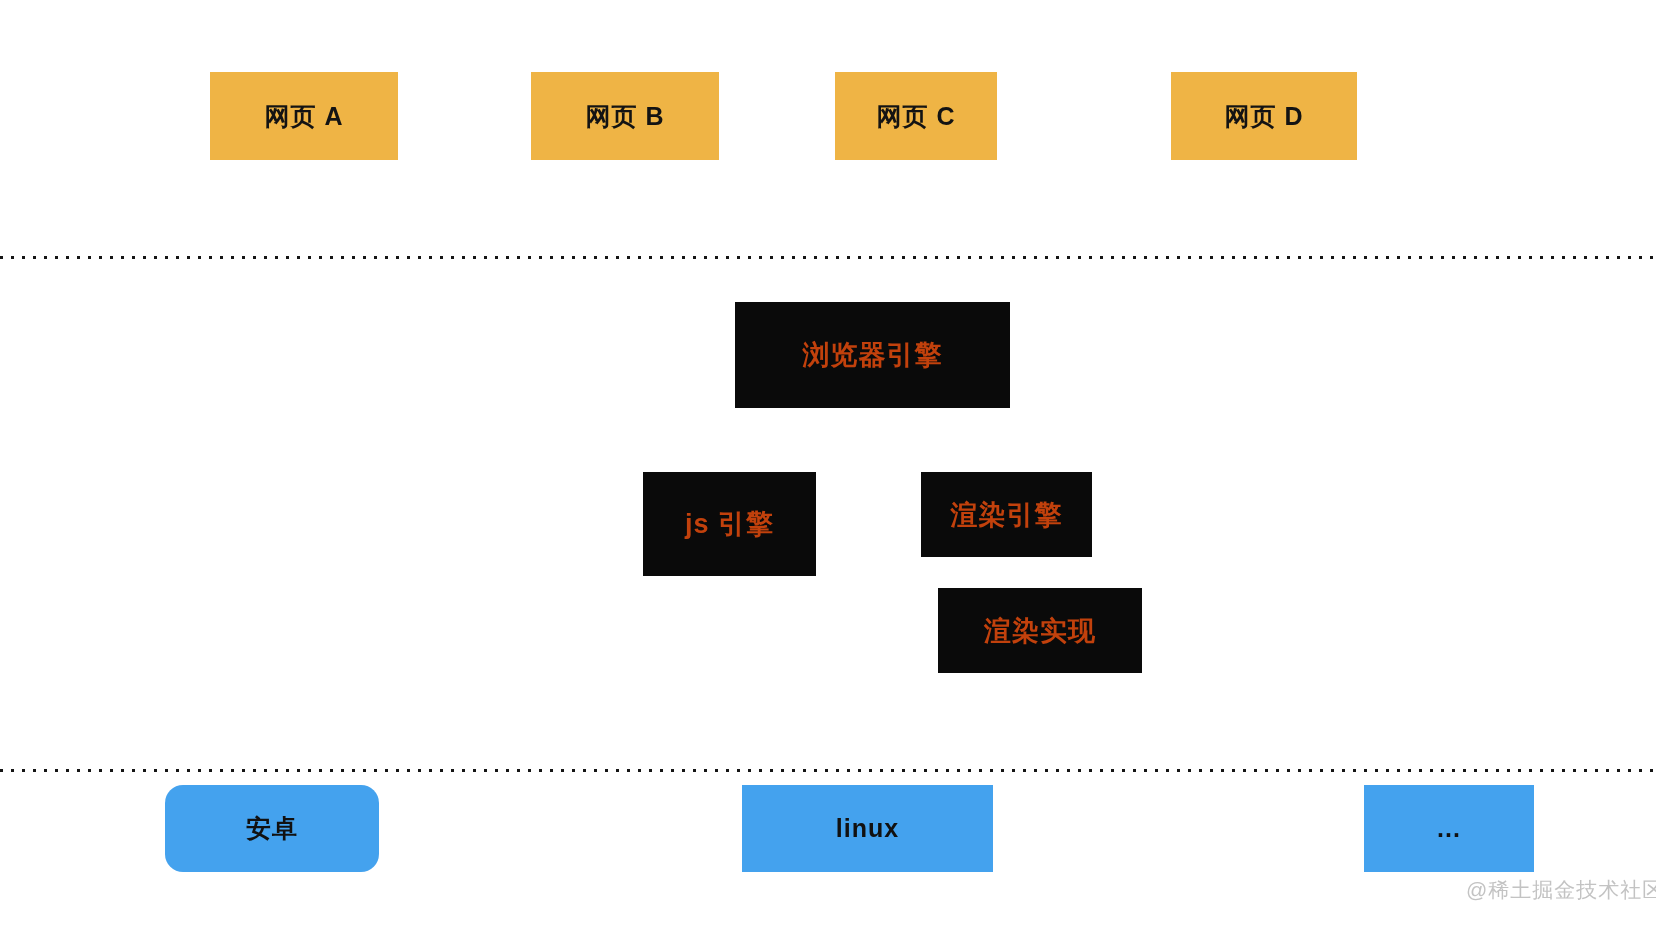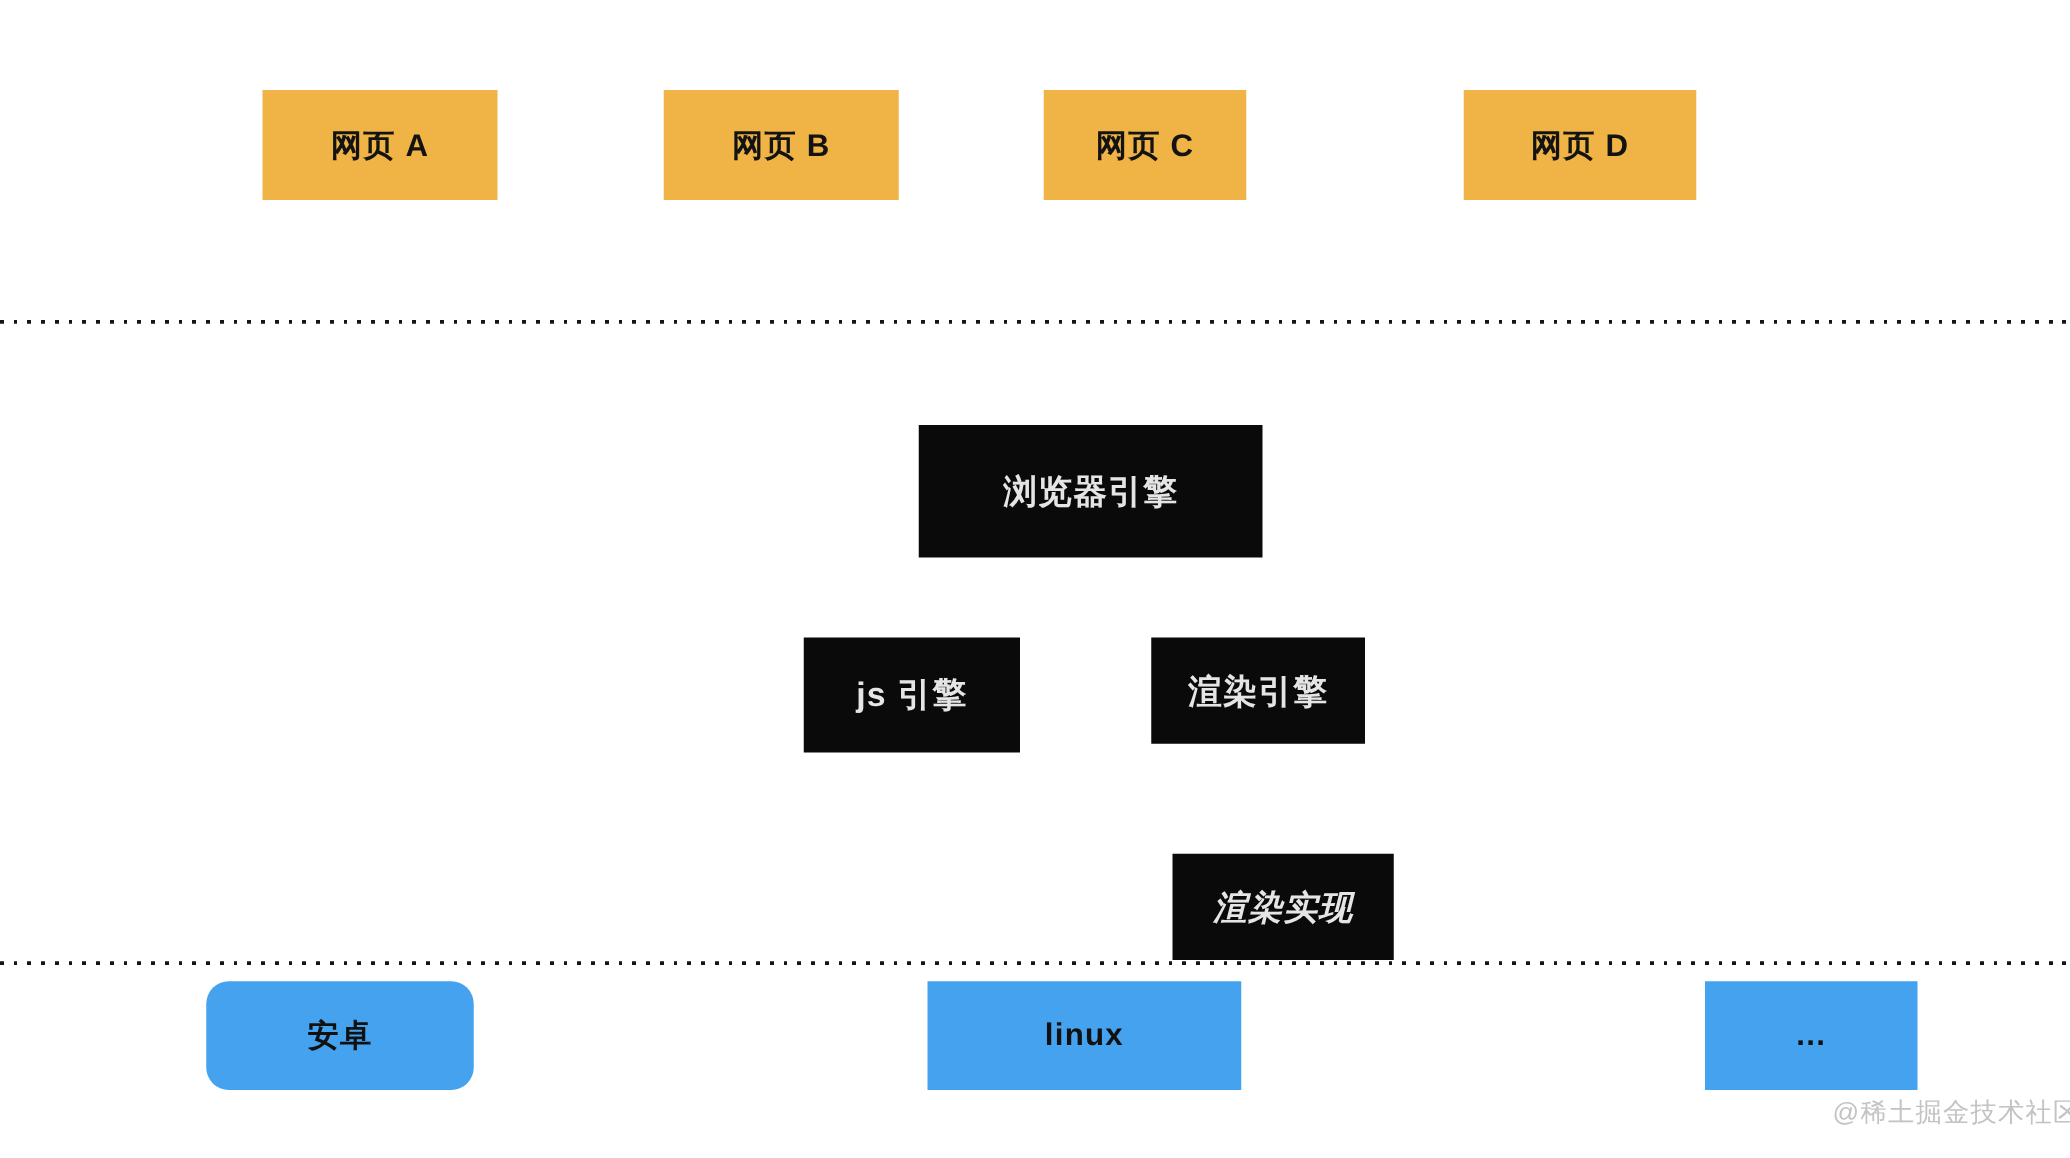--- a/index.html
+++ b/index.html
@@ -25,24 +25,23 @@
     box-sizing: border-box;
   }
   .box.orange {
     background: #efb445;
     color: #131313;
     font-size: 25px;
     letter-spacing: 1px;
   }
   .box.black {
     background: #0a0a0a;
-    color: #e5e5e5;
+    color: #c2410c;
     font-size: 27px;
     letter-spacing: 1px;
-    margin-top: 38px;
   }
   .box.blue {
     background: #44a2ee;
     color: #111111;
     font-size: 25px;
     letter-spacing: 1px;
   }
   .dotted-line {
     position: absolute;
     left: 0;
@@ -57,24 +56,24 @@
   
   .wp-a { left: 210px;  top: 72px; width: 188px; height: 88px; }
   .wp-b { left: 531px;  top: 72px; width: 188px; height: 88px; }
   .wp-c { left: 835px;  top: 72px; width: 162px; height: 88px; }
   .wp-d { left: 1171px; top: 72px; width: 186px; height: 88px; }
 
   .sep-top    { top: 256px; }
   .sep-bottom { top: 769px; }
 
   .browser-engine { left: 735px; top: 302px; width: 275px; height: 106px; }
-  .js-engine      { left: 643px; top: 472px; width: 173px; height: 92px; }
+  .js-engine      { left: 643px; top: 472px; width: 173px; height: 104px; }
   .render-engine  { left: 921px; top: 472px; width: 171px; height: 85px; }
   .dom-impl       { left: 529px; top: 623px; width: 276px; height: 85px; }
-  .render-impl    { left: 938px; top: 645px; width: 177px; height: 85px; font-style: italic; }
+  .render-impl    { left: 938px; top: 588px; width: 204px; height: 85px; }
 
   
   .pf-android { left: 165px;  top: 785px; width: 214px; height: 87px; border-radius: 18px; }
   .pf-ios     { left: 445px;  top: 785px; width: 214px; height: 87px; }
   .pf-linux   { left: 742px;  top: 785px; width: 251px; height: 87px; text-align: center; }
   .pf-windows { left: 1067px; top: 785px; width: 213px; height: 87px; }
   .pf-more    { left: 1364px; top: 785px; width: 170px; height: 87px; }
 
   .watermark {
     position: absolute;

